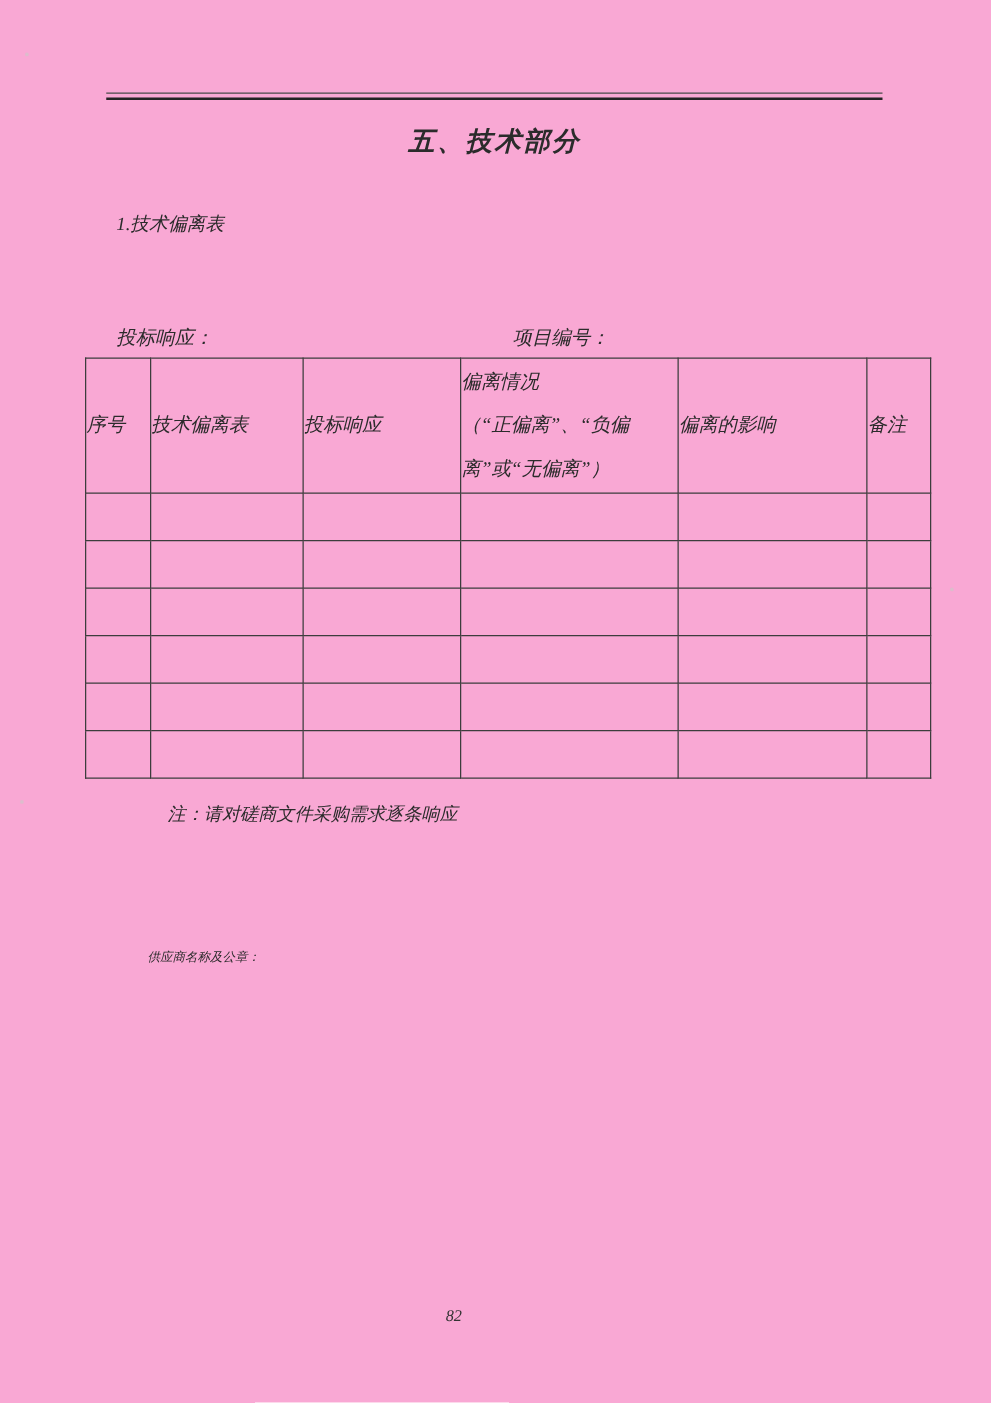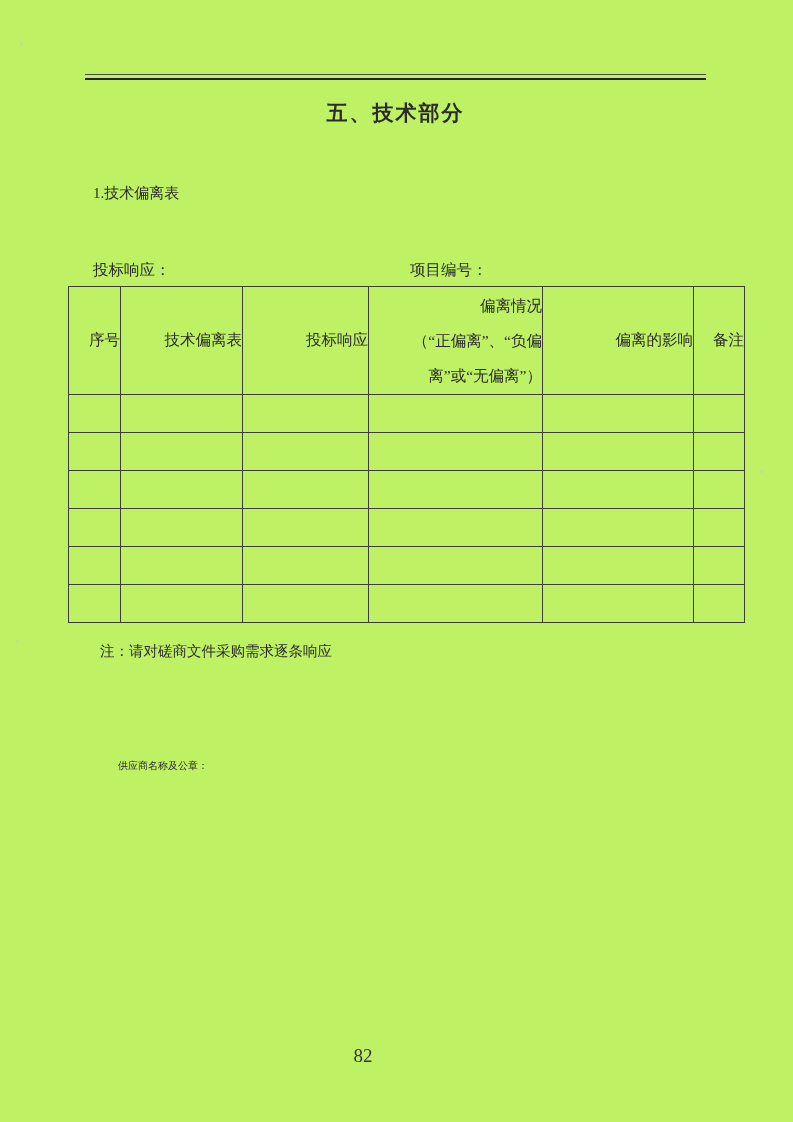--- a/index.html
+++ b/index.html
@@ -4,24 +4,25 @@
 <style>
   html, body {
     margin: 0;
     padding: 0;
     background: #ffffff;
   }
   .page {
     position: relative;
     width: 793px;
     height: 1122px;
-    background: #bef264;
+    background: #f9a8d4;
     font-family: "Liberation Serif", "DejaVu Serif", serif;
     color: #2b2b2b;
     overflow: hidden;
+    font-style: italic;
   }
   .top-rule {
     position: absolute;
     left: 85px;
     top: 74px;
     width: 621px;
     height: 2.5px;
     border-top: 1.8px solid #4a4a4a;
     border-bottom: 2.6px solid #232323;
   }
@@ -31,21 +32,21 @@
     top: 99px;
     width: 621px;
     text-align: center;
     font-size: 21px;
     font-weight: bold;
     letter-spacing: 2px;
   }
   .subsection-title {
     position: absolute;
     left: 93px;
-    top: 184px;
+    top: 170px;
     font-size: 15px;
     text-align: right;
   }
   .table-title {
     position: absolute;
     left: 85px;
     top: 203px;
     width: 621px;
     text-align: center;
     font-size: 19px;
@@ -68,38 +69,38 @@
     top: 286px;
     width: 676px;
     border-collapse: collapse;
     table-layout: fixed;
     font-size: 15.5px;
   }
   .deviation-table th,
   .deviation-table td {
     border: 1.6px solid #3d3d3d;
     font-weight: normal;
-    text-align: right;
+    text-align: left;
     vertical-align: middle;
     padding: 0;
     overflow: hidden;
   }
   .deviation-table thead tr { height: 108px; }
   .deviation-table tbody tr { height: 38px; }
   .col-seq       { width: 52px; }
   .col-req       { width: 122px; }
   .col-resp      { width: 126px; }
   .col-deviation { width: 174px; }
   .col-impact    { width: 151px; }
   .col-remark    { width: 51px; }
   .dev-line { display: block; line-height: 35px; white-space: nowrap; }
 
   .note {
     position: absolute;
-    left: 100px;
+    left: 134px;
     top: 642px;
     font-size: 14.5px;
   }
   .supplier-line {
     position: absolute;
     left: 118px;
     top: 759px;
     font-size: 10px;
   }
   .signature-line {
@@ -117,21 +118,21 @@
   }
   .date-line .y { margin-left: 34px; }
   .date-line .m { margin-left: 30px; }
   .date-line .d { margin-left: 27px; }
   .page-number {
     position: absolute;
     left: 0;
     top: 1045px;
     width: 726px;
     text-align: center;
-    font-size: 19px;
+    font-size: 13px;
     color: #333333;
   }
   .speck {
     position: absolute;
     background: #c9c9c6;
     border-radius: 50%;
     width: 3px;
     height: 3px;
     opacity: 0.6;
   }

